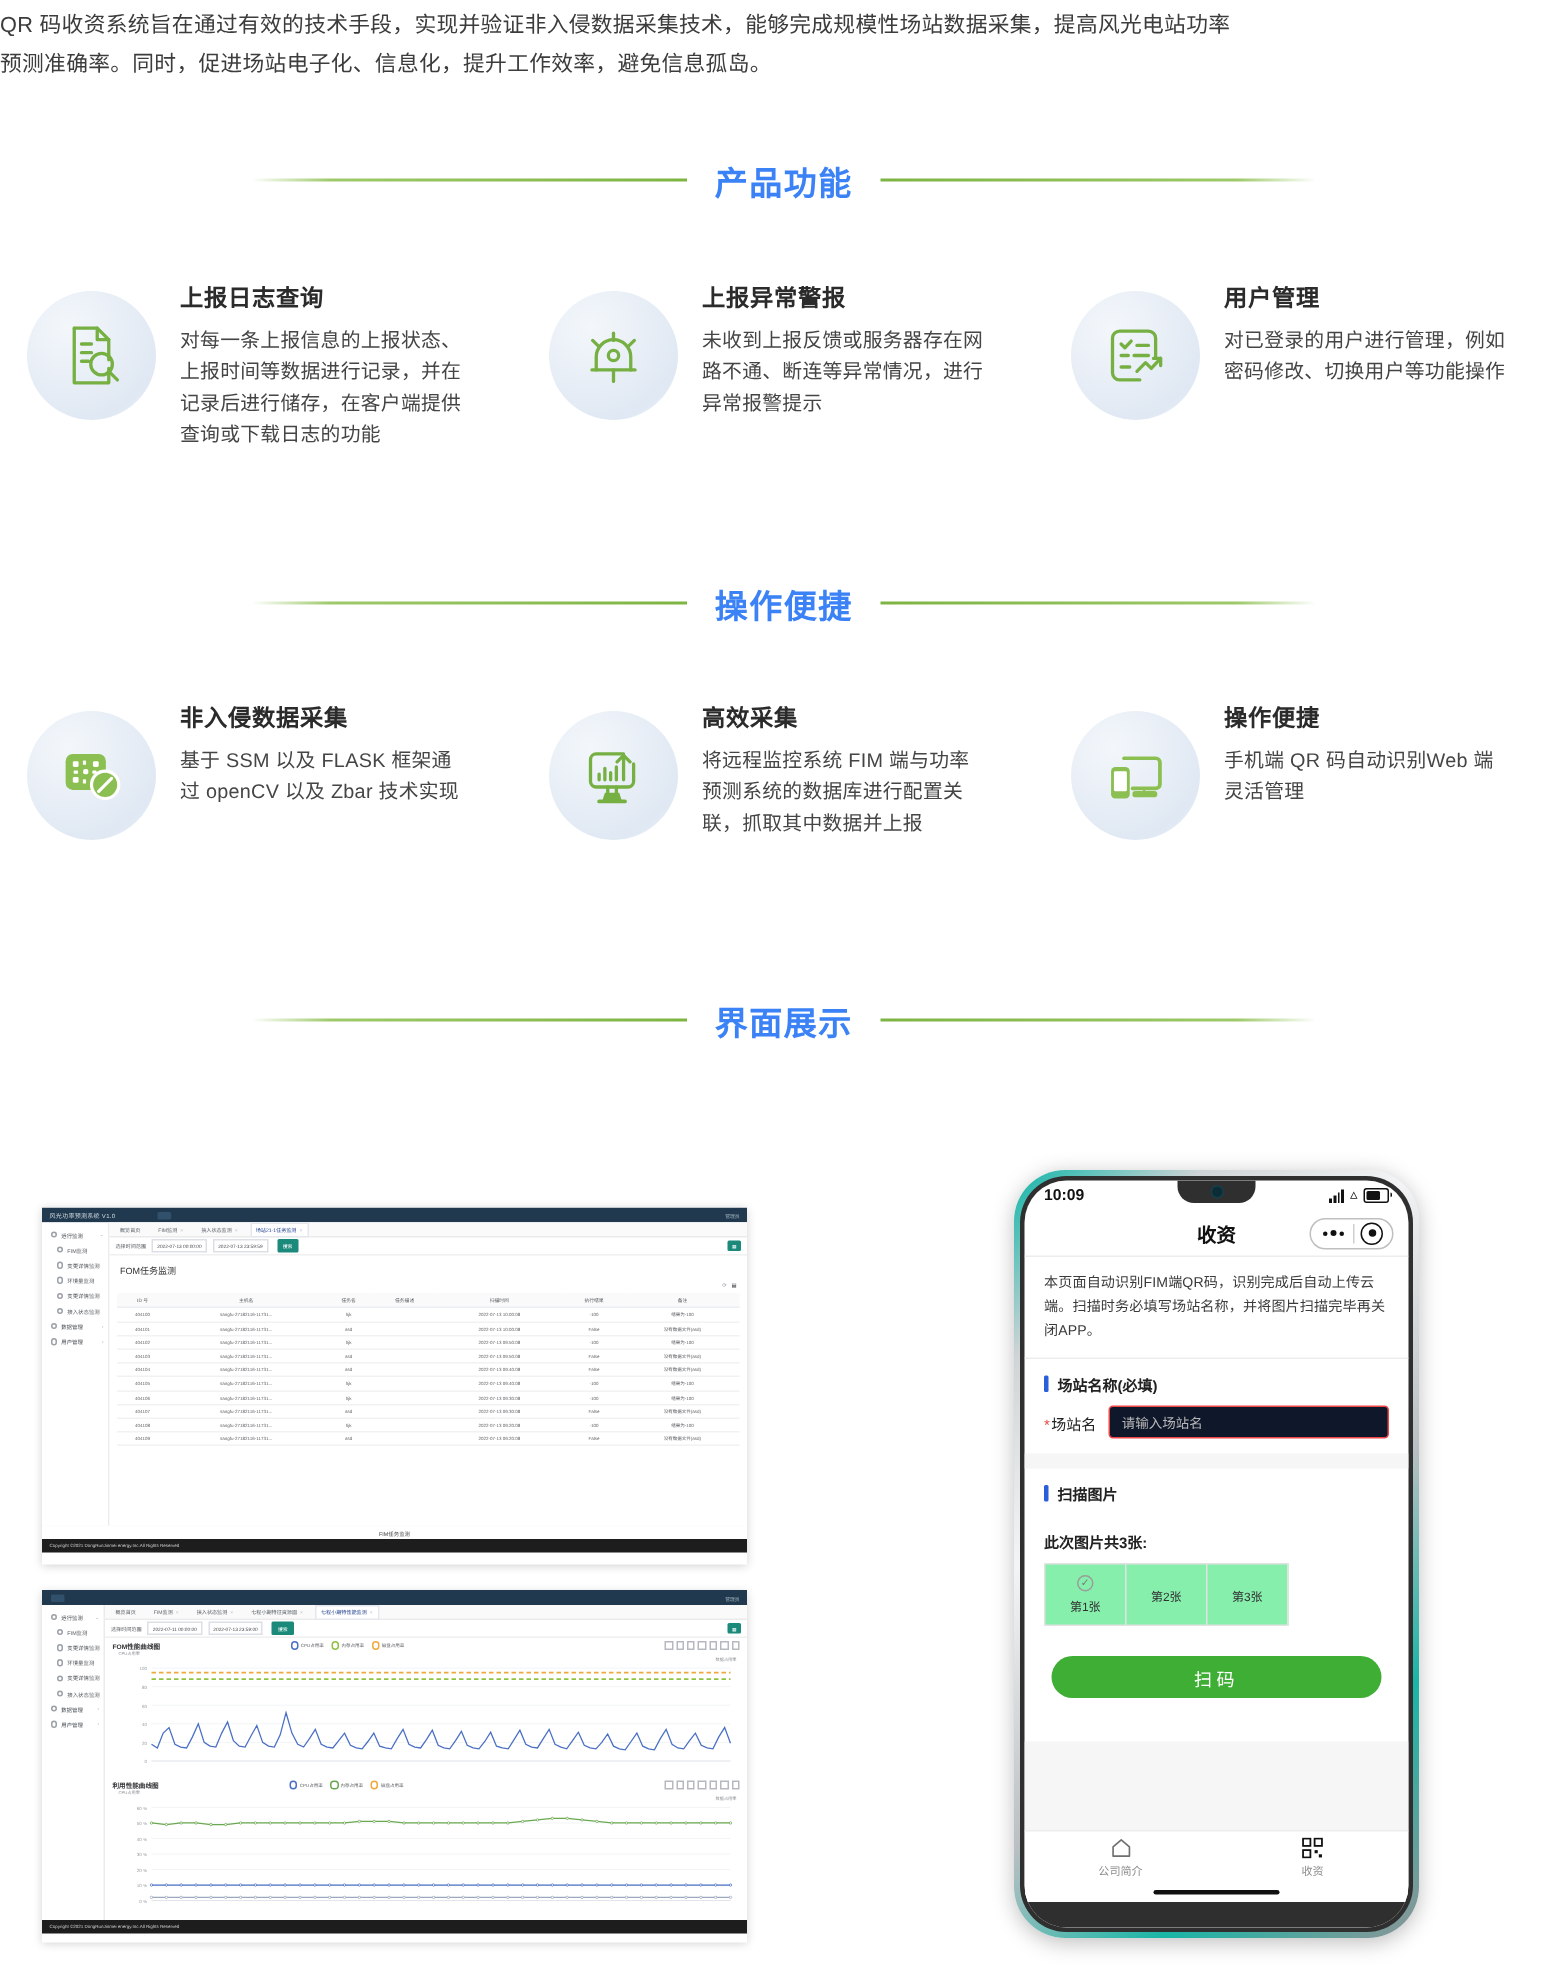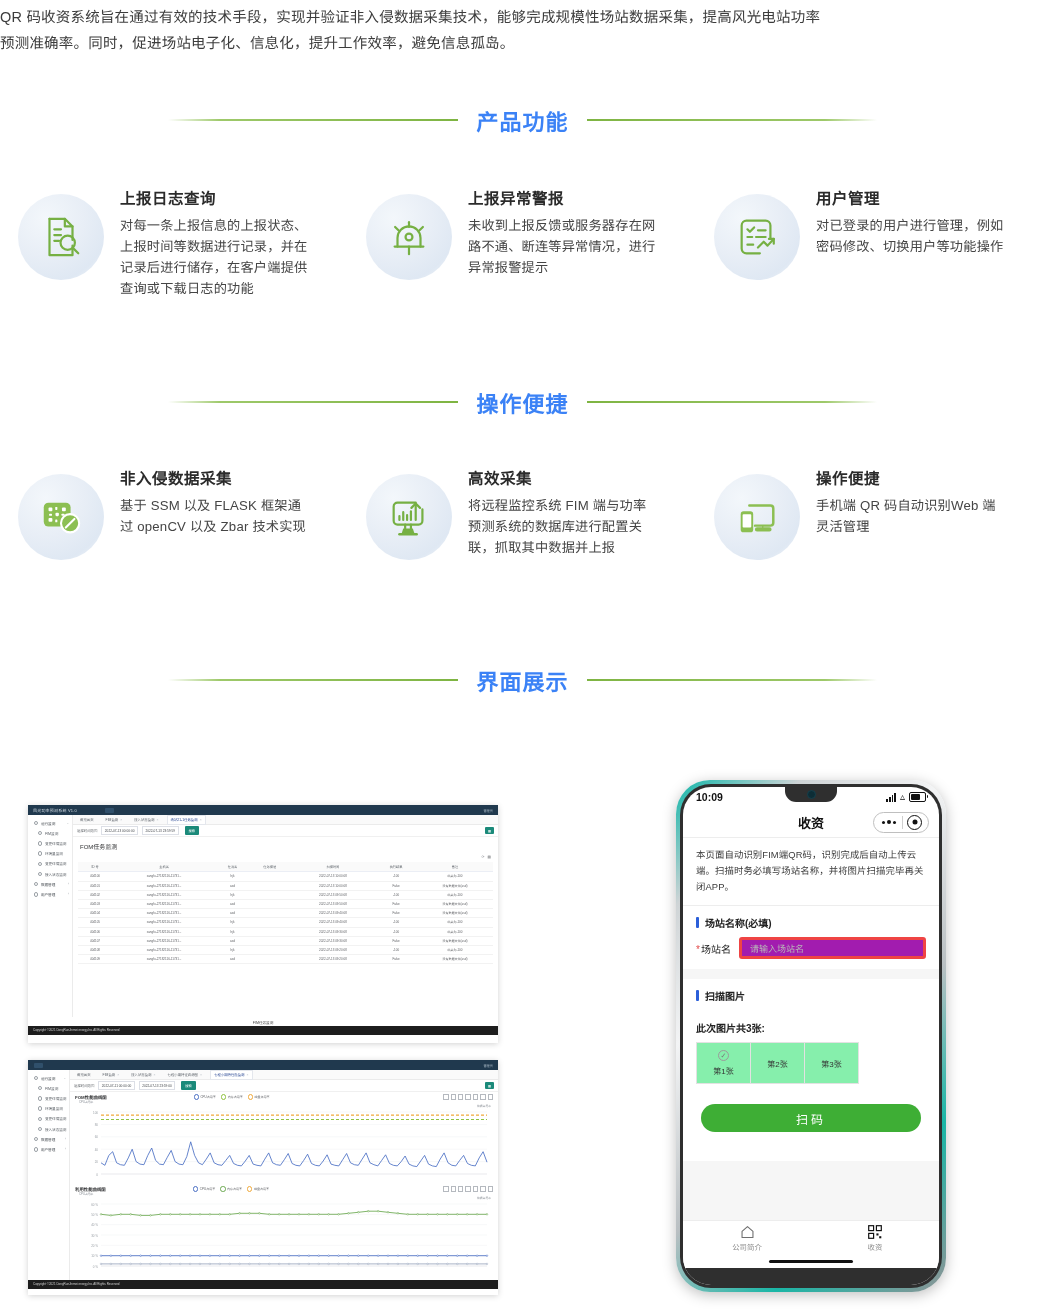--- a/index.html
+++ b/index.html
@@ -151,21 +151,21 @@
     font-size:9.4px;line-height:16px;color:#3b3b3b;padding:9px 13px 10px 13px;
     border-bottom:1px solid #ededed;letter-spacing:.1px;
   }
   .group{background:#f6f6f6;height:10px;}
   .grp-label{display:flex;align-items:center;font-size:10px;color:#222;padding:9px 13px 7px 13px;font-weight:bold;}
   .grp-label:before{content:"";width:3px;height:11px;background:#2b5fd9;margin-right:6px;border-radius:1px;display:block;}
   .field-row{display:flex;align-items:center;padding:0 13px 10px 13px;}
   .field-label{font-size:10px;color:#222;white-space:nowrap;margin-right:8px;}
   .field-label .req{color:#e34b4b;margin-right:1px;}
   .field-input{
-    flex:1;height:22px;border:3px solid #ef4444;border-radius:3px;background:#a21caf;
+    flex:1;height:22px;border:1px solid #ef4444;border-radius:3px;background:#0f172a;
     display:flex;align-items:center;padding:0 8px;font-size:9px;color:#b7b7b7;box-sizing:border-box;
   }
   .count-line{font-size:10px;color:#222;font-weight:bold;padding:10px 13px 7px 13px;}
   .img-tabs{display:flex;margin:0 13px;}
   .img-tab{
     width:55px;height:42px;border:1px solid #e2e2e2;margin-left:-1px;
     display:flex;flex-direction:column;align-items:center;justify-content:center;
     font-size:8px;color:#333;box-sizing:border-box;background:#86efac;
   }
   .img-tab:first-child{margin-left:0;}

